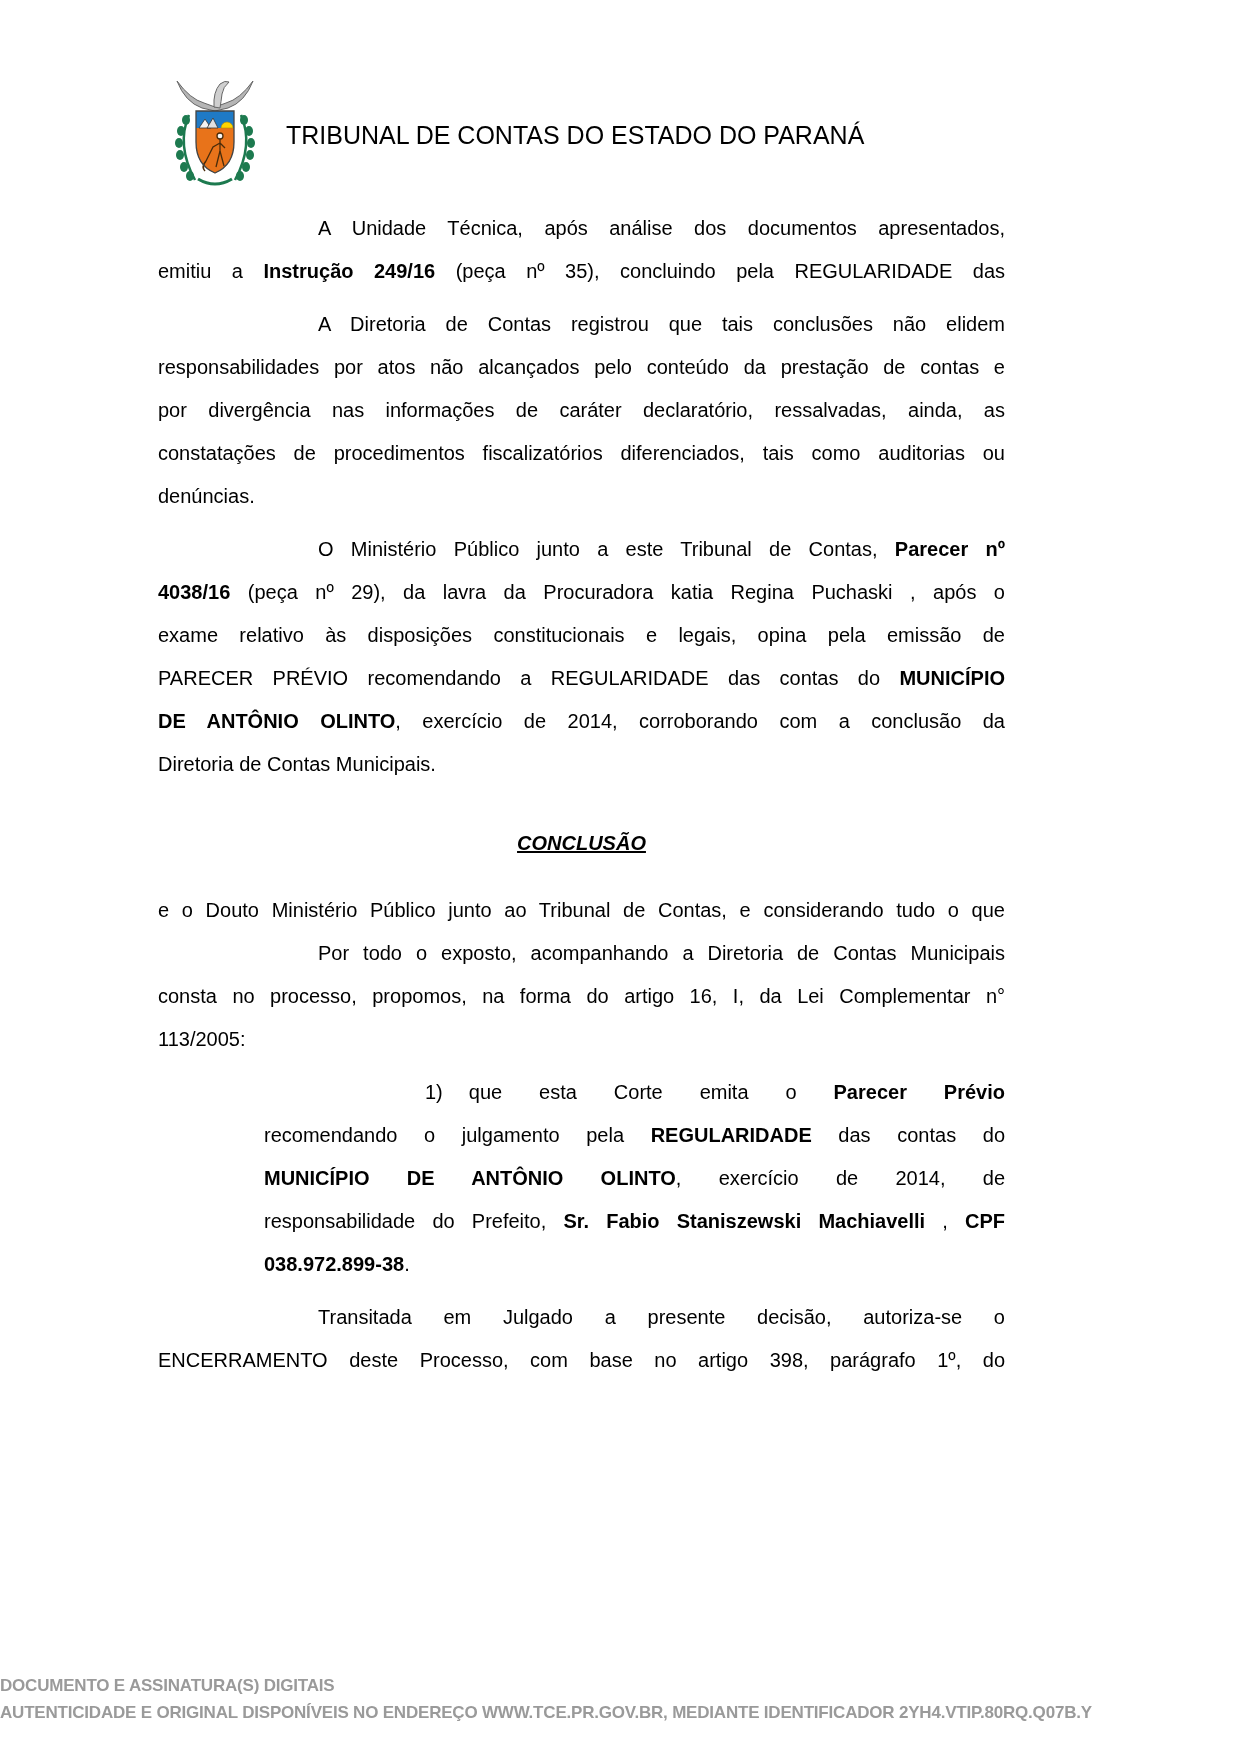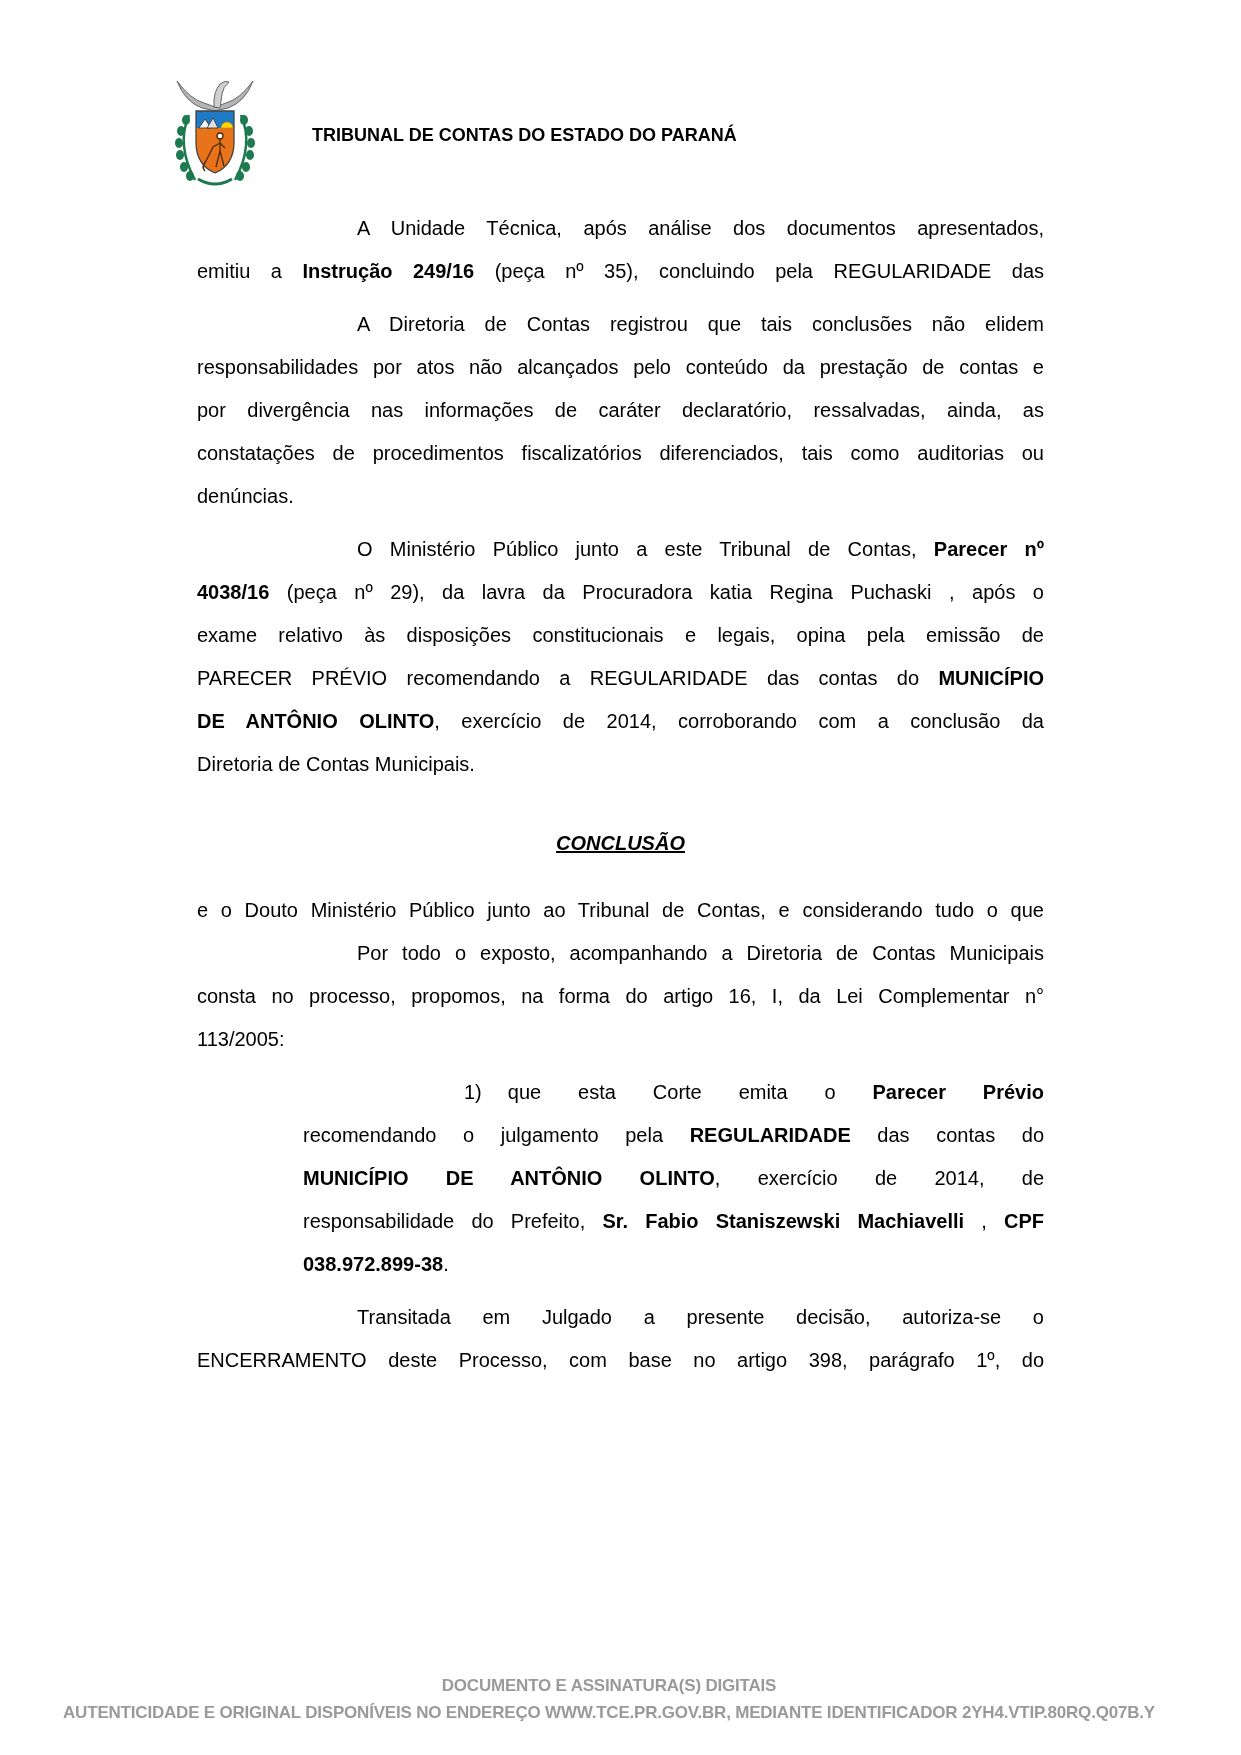--- a/index.html
+++ b/index.html
@@ -5,42 +5,42 @@
   html, body { margin:0; padding:0; background:#ffffff; }
   body {
     width:1241px; height:1755px; position:relative;
     font-family:"Liberation Sans", sans-serif; color:#000;
     overflow:hidden;
   }
   .page { position:absolute; inset:0; background:#fff; }
 
   .header { position:absolute; top:75px; left:170px; height:120px; display:flex; align-items:center; }
   .crest { width:90px; height:120px; flex:0 0 auto; }
-  .title { margin-left:52px; font-size:18px; font-weight:bold; white-space:nowrap; }
+  .title { margin-left:26px; font-size:25px; font-weight:normal; white-space:nowrap; }
 
   .content {
     position:absolute; left:158px; top:195px; width:847px;
-    font-size:20px; line-height:43px; padding-top:12px;margin-left:39px;
+    font-size:20px; line-height:43px; padding-top:12px;
   }
   .para { margin:0 0 10px 0; }
   .para.item { margin-left:106px; }
   .line { text-align:justify; text-align-last:justify; }
   .line.last { text-align-last:left; }
   .line.ind { text-indent:160px; }
   .item .line.ind { text-indent:161px; }
   .b { font-weight:bold; }
   .gap { display:inline-block; width:26px; }
 
   .heading { font-weight:bold; margin:56px 0 20px 0; }
   .heading .hu { text-decoration:underline; }
   .heading.h-indent { margin-left:160px; }
   .heading.h-center { text-align:center; margin-top:36px; margin-bottom:24px;font-style:italic; }
 
   .footer {
-    position:absolute; left:0; top:1672px; width:1218px; text-align:center;
+    position:absolute; left:0; top:1672px; width:1218px; 
     color:var(--footer-gray, #9a9a9a); font-weight:bold;
     font-size:17px; line-height:27px; letter-spacing:-0.2px;
   }
 
   .crest .branch-fill { fill:var(--branch-green,#1d7a4f); }
   .crest .branch-stroke { stroke:var(--branch-green,#1d7a4f); }
   .crest .eagle-fill { fill:var(--eagle-gray,#b5b5b5); }
   .crest .band { fill:var(--band-blue,#1f7ac6); }
   .crest .field { fill:var(--shield-orange,#e8731a); }
   .crest .sun { fill:var(--sun-yellow,#ffd400); }

